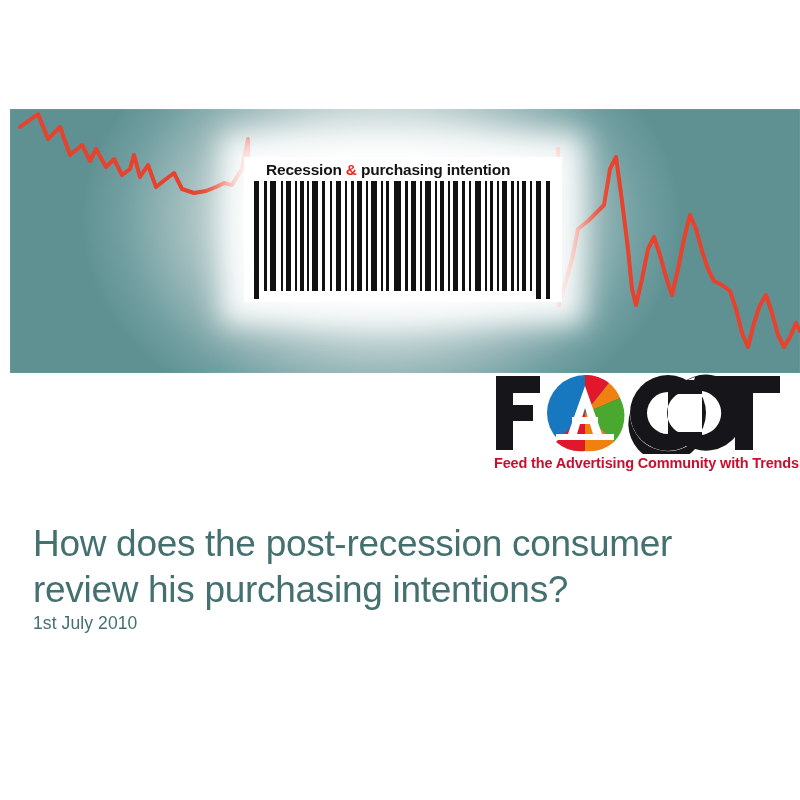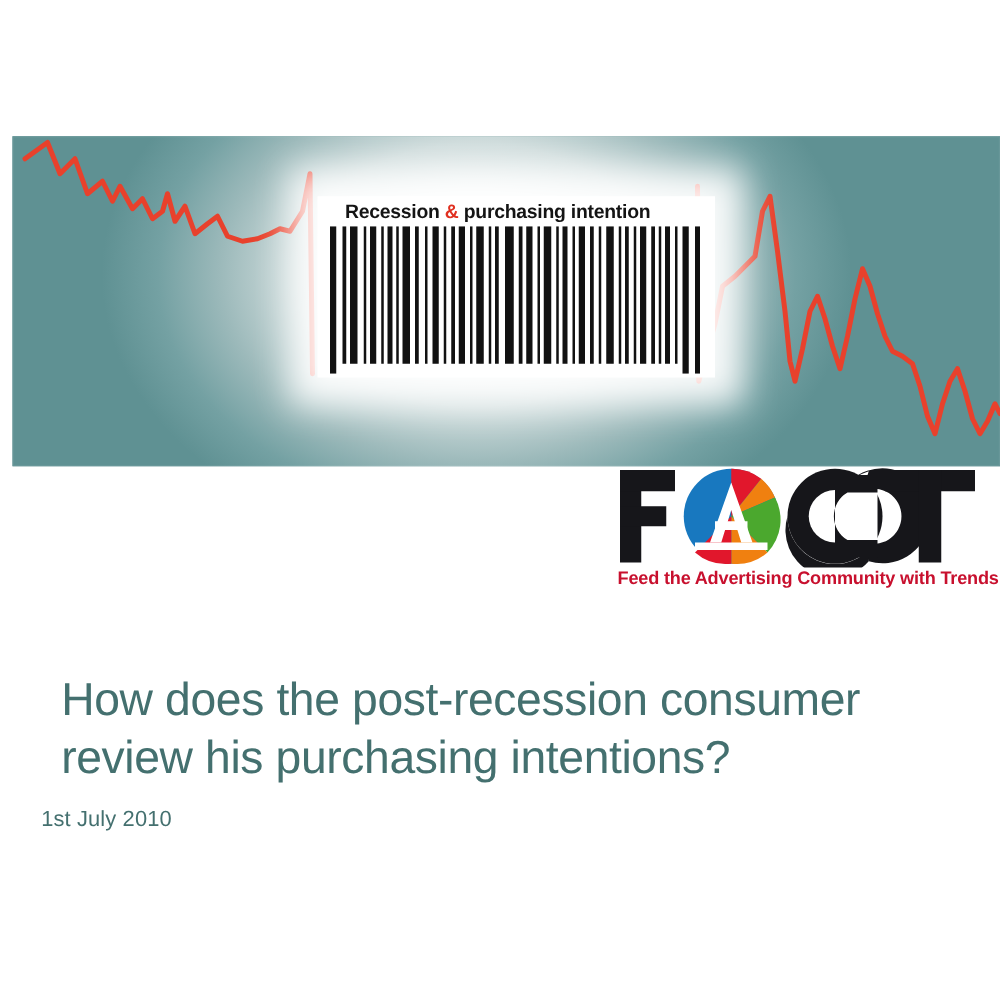--- a/index.html
+++ b/index.html
@@ -32,21 +32,21 @@
     position: absolute;
     left: 0; top: 0;
     width: 790px;
     height: 264px;
     display: block;
   }
 
   
   #barcode-panel {
     position: absolute;
-    left: 244px;
+    left: 234px;
     top: 48px;
     width: 318px;
     height: 145px;
     background: #ffffff;
     box-shadow: 0 0 26px 22px rgba(255,255,255,0.92);
   }
   #barcode-title {
     position: absolute;
     left: 22px;
     top: 4px;
@@ -101,21 +101,21 @@
     position: absolute;
     left: 33px;
     top: 521px;
     width: 730px;
   }
   #page-title {
     font-size: 37px;
     line-height: 46px;
     color: #44706f;
     font-weight: normal;
-    margin: 16px;
+    margin: 0;
     letter-spacing: -0.3px;
     font-family: "Liberation Sans", sans-serif;
   }
   #page-date {
     font-size: 17.5px;
     color: #44706f;
     letter-spacing: 0.1px;
     font-family: "Liberation Sans", sans-serif;
   }
 </style>

